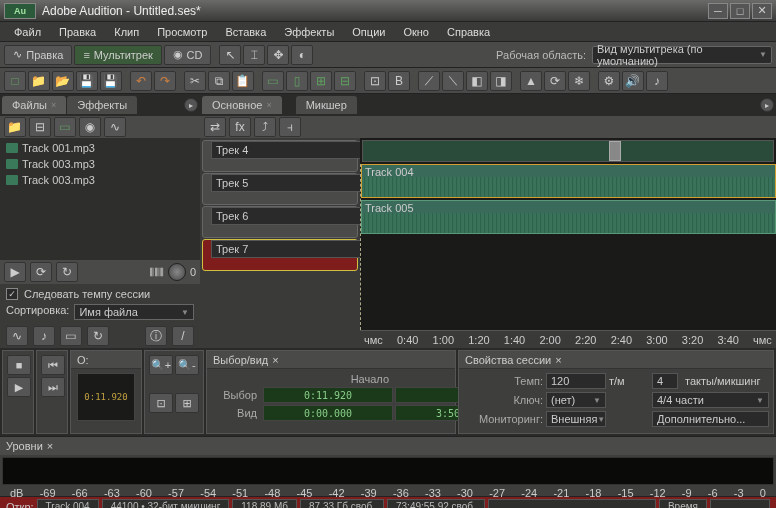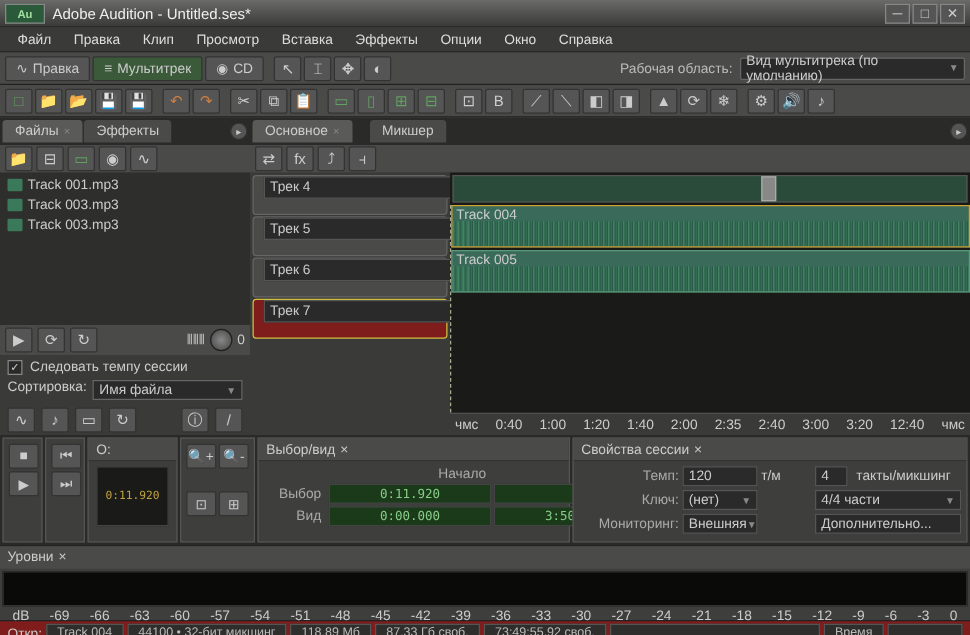--- a/index.html
+++ b/index.html
@@ -290,25 +290,25 @@
           <div class="clip sel" style="left:0;right:0;top:0;height:34px"><span>Track 004</span><div class="waveform"></div></div>
           <div class="clip" style="left:0;right:0;top:36px;height:34px"><span>Track 005</span><div class="waveform"></div></div>
         </div>
         <div class="ruler">
           <span>чмс</span>
           <span>0:40</span>
             <span>1:00</span>
             <span>1:20</span>
             <span>1:40</span>
             <span>2:00</span>
-            <span>2:35</span>
+            <span>2:20</span>
             <span>2:40</span>
             <span>3:00</span>
             <span>3:20</span>
-            <span>12:40</span>
+            <span>3:40</span>
           <span>чмс</span>
         </div>
       </div>
     </div>
   </div>
 </div>
 
 <div class="bottom-panels">
   <div class="bp transport">
     <div class="bp-body">

